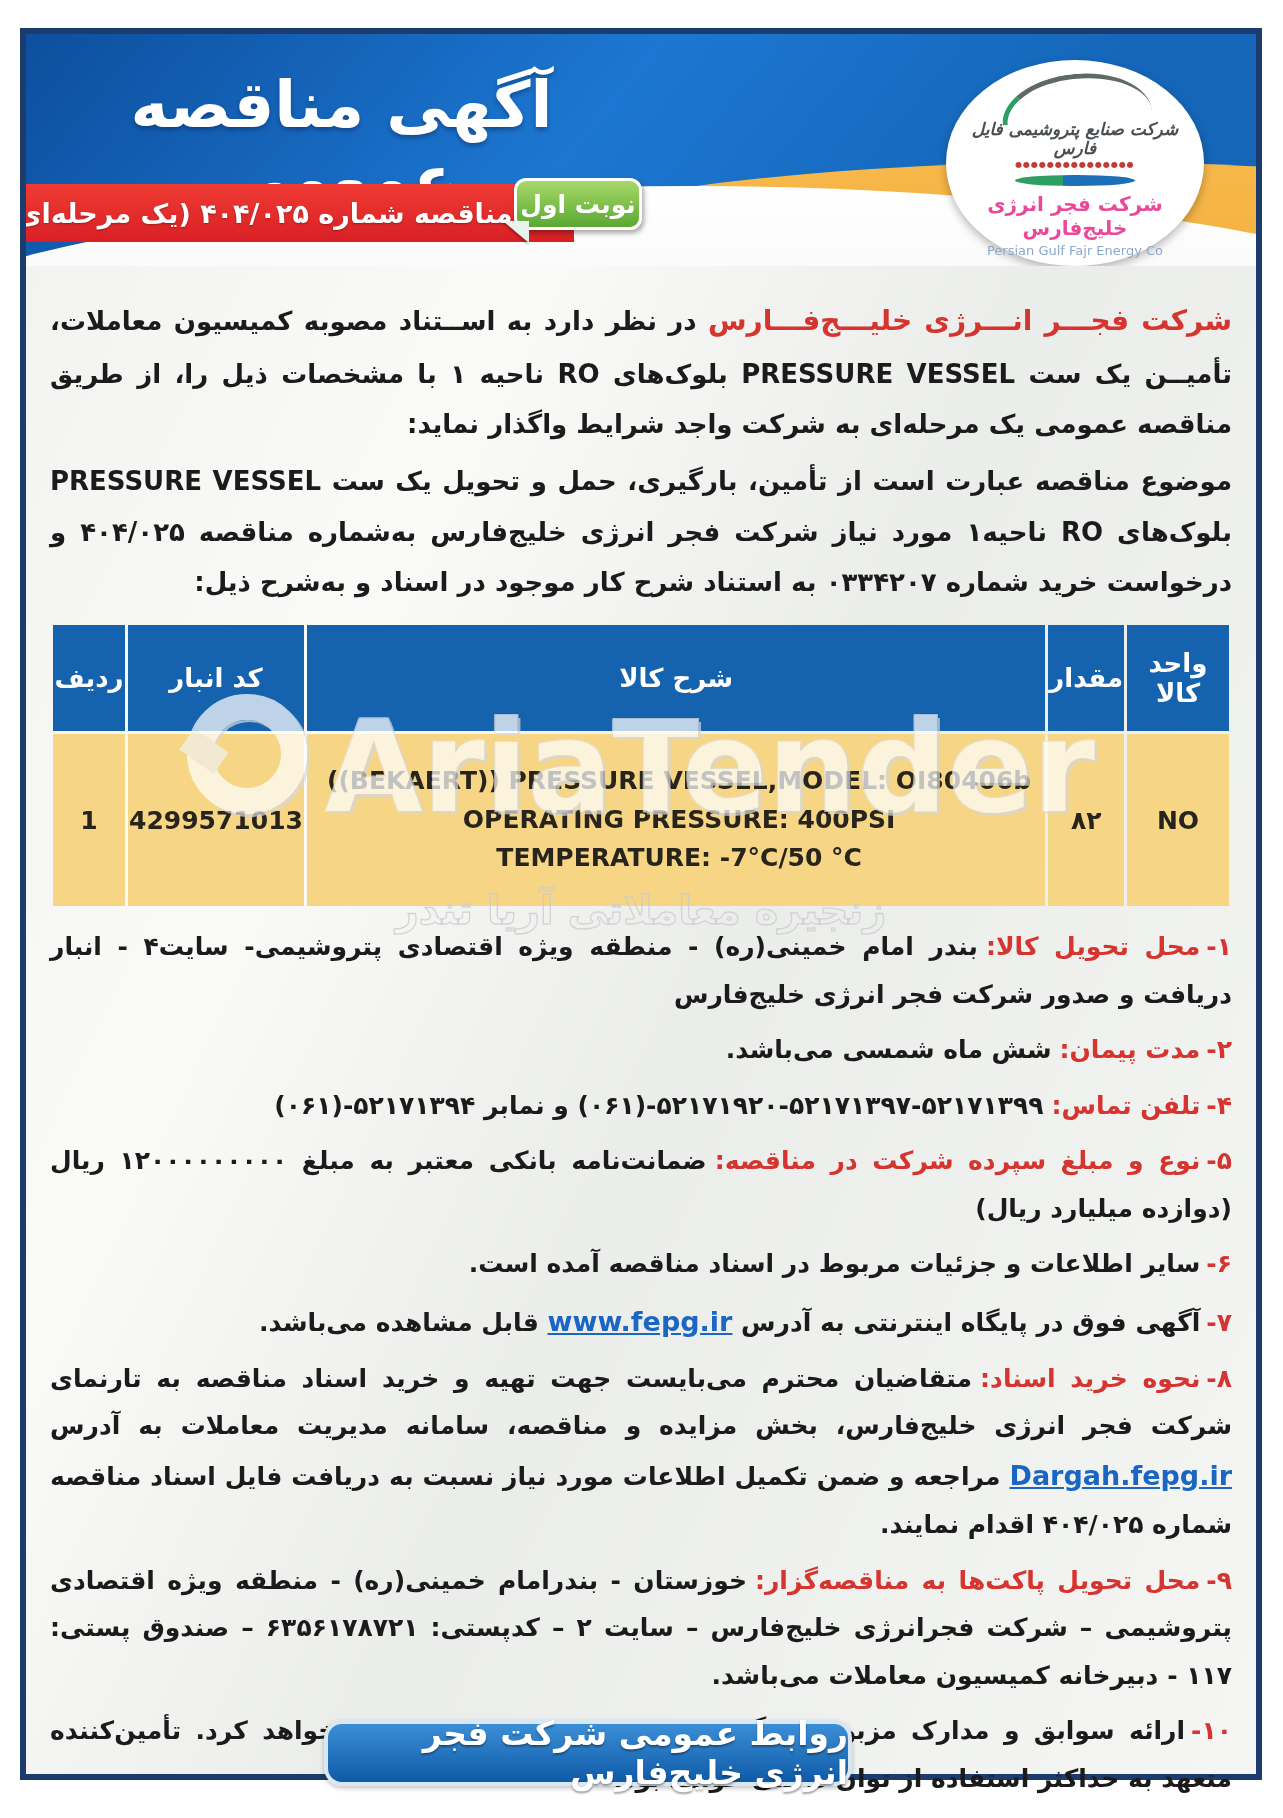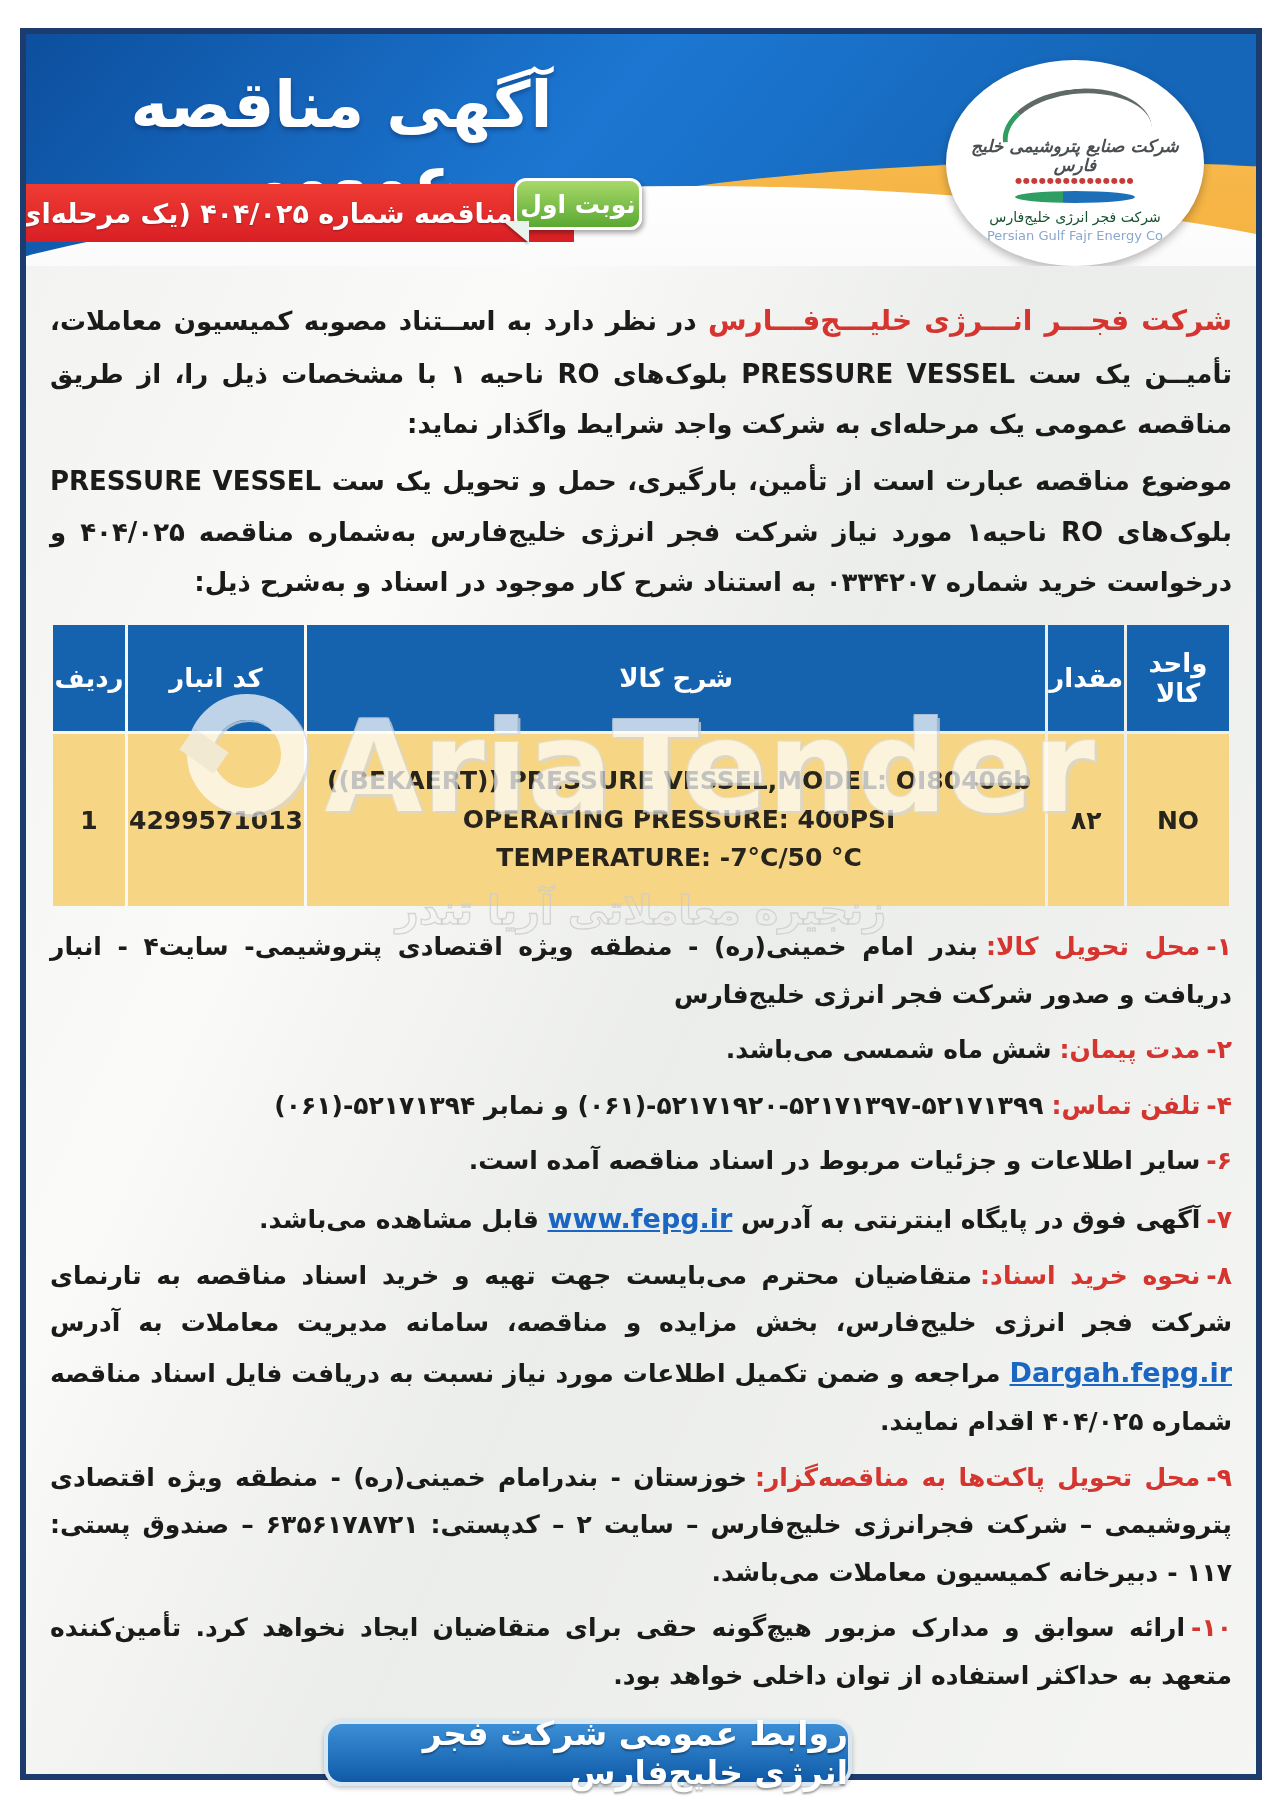--- a/index.html
+++ b/index.html
@@ -26,21 +26,21 @@
        border-left:26px solid transparent;border-top:22px solid #e9f3ee;filter:drop-shadow(-1px 2px 1px rgba(0,0,0,.25));}
   .logo{position:absolute;right:52px;top:26px;width:258px;height:206px;background:#fff;border-radius:50%;
        box-shadow:0 4px 10px rgba(0,0,0,.28);z-index:2;display:flex;flex-direction:column;align-items:center;
        justify-content:center;text-align:center;padding:14px 18px 8px;}
   .logo-swash{width:150px;height:46px;border:0;border-top:5px solid #5f6a66;border-left:5px solid #2f9e63;
        border-radius:50% 50% 0 0/100% 100% 0 0;margin-bottom:2px;transform:rotate(-6deg);}
   .logo-callig{direction:rtl;color:#4a4f52;font-size:17px;font-weight:bold;font-style:italic;line-height:1.1;}
   .logo-red{color:#c43c36;font-size:8px;letter-spacing:1px;margin:2px 0 4px;}
   .logo-wave{width:120px;height:12px;background:linear-gradient(90deg,#2f9e63 0 40%,#1d6fb8 40% 100%);
        border-radius:50%;margin:2px 0 6px;}
-  .logo-fa{direction:rtl;color:#14532d;font-size:14px;font-weight:normal;}
+  .logo-fa{direction:rtl;color:#ec4899;font-size:20px;font-weight:bold;}
   .logo-en{color:#8aa8cc;font-size:13px;margin-top:3px;}
   
   .bodytext{position:relative;padding:28px 24px 0;direction:rtl;color:#1b1b1b;}
   .para{font-size:26px;font-weight:600;line-height:1.95;text-align:justify;margin:0 0 6px;}
   .company-red{color:#d5342f;font-weight:bold;font-size:28px;}
   
   table.goods{width:100%;border-collapse:separate;border-spacing:3px;margin:14px 0 10px;direction:ltr;}
   table.goods th{background:#1563ae;color:#fff;font-size:26px;font-weight:bold;height:106px;text-align:center;vertical-align:middle;}
   table.goods td{background:#f6d584;color:#26241c;height:172px;vertical-align:middle;text-align:center;font-size:25px;font-weight:600;}
   td.desc{text-align:left;direction:ltr;padding:10px 8px 10px 14px;font-size:26px;line-height:1.55;font-weight:600;color:#33301f;}
@@ -78,21 +78,21 @@
     <div class="header">
       <div class="swoosh-orange"></div>
       <div class="swoosh-white"></div>
       <div class="hdr-title">آگهی مناقصه عمومی</div>
       <div class="banner">
         <span class="banner-text">مناقصه شماره ۴۰۴/۰۲۵ (یک مرحله‌ای)</span>
       </div>
       <div class="badge">نوبت اول</div>
       <div class="logo">
         <div class="logo-swash"></div>
-        <div class="logo-callig">شرکت صنایع پتروشیمی خلیج فارس</div>
+        <div class="logo-callig">شرکت صنایع پتروشیمی فایل فارس</div>
         <div class="logo-red">●●●●●●●●●●●●●●●</div>
         <div class="logo-wave"></div>
         <div class="logo-fa">شرکت فجر انرژی خلیج‌فارس</div>
         <div class="logo-en">Persian Gulf Fajr Energy Co</div>
       </div>
     </div>
 
     <div class="bodytext">
       <p class="para"><span class="company-red">شرکت فجـــر انـــرژی خلیـــج‌فـــارس</span><span> در نظر دارد به اســتناد مصوبه کمیسیون معاملات، تأمیــن یک ست PRESSURE VESSEL بلوک‌های RO ناحیه ۱ با مشخصات ذیل را، از طریق مناقصه عمومی یک مرحله‌ای به شرکت واجد شرایط واگذار نماید:</span></p>
       <p class="para">موضوع مناقصه عبارت است از تأمین، بارگیری، حمل و تحویل یک ست PRESSURE VESSEL بلوک‌های RO ناحیه۱ مورد نیاز شرکت فجر انرژی خلیج‌فارس به‌شماره مناقصه ۴۰۴/۰۲۵ و درخواست خرید شماره ۰۳۳۴۲۰۷ به استناد شرح کار موجود در اسناد و به‌شرح ذیل:</p>
@@ -117,20 +117,21 @@
           <td>۸۲</td>
           <td>NO</td>
         </tr>
       </tbody>
         </table>
 
       <div class="items">
           <p class="item"><b class="inum">۱-</b><b class="ilabel">محل تحویل کالا:</b><span class="itext">بندر امام خمینی(ره) - منطقه ویژه اقتصادی پتروشیمی- سایت۴ - انبار دریافت و صدور شرکت فجر انرژی خلیج‌فارس</span></p>
           <p class="item"><b class="inum">۲-</b><b class="ilabel">مدت پیمان:</b><span class="itext">شش ماه شمسی می‌باشد.</span></p>
           <p class="item"><b class="inum">۴-</b><b class="ilabel">تلفن تماس:</b><span class="itext">۵۲۱۷۱۳۹۹-‏۵۲۱۷۱۳۹۷-‏۵۲۱۷۱۹۲۰-(۰۶۱) و نمابر ۵۲۱۷۱۳۹۴-(۰۶۱)</span></p>
+          <p class="item"><b class="inum">۵-</b><b class="ilabel">نوع و مبلغ سپرده شرکت در مناقصه:</b><span class="itext">ضمانت‌نامه بانکی معتبر به مبلغ ۱۲۰۰۰۰۰۰۰۰۰ ریال (دوازده میلیارد ریال)</span></p>
           <p class="item"><b class="inum">۶-</b><span class="itext bold">سایر اطلاعات و جزئیات مربوط در اسناد مناقصه آمده است.</span></p>
           <p class="item"><b class="inum">۷-</b><span class="itext">آگهی فوق در پایگاه اینترنتی به آدرس </span><a class="ilink">www.fepg.ir</a><span> قابل مشاهده می‌باشد.</span></p>
           <p class="item"><b class="inum">۸-</b><b class="ilabel">نحوه خرید اسناد:</b><span class="itext">متقاضیان محترم می‌بایست جهت تهیه و خرید اسناد مناقصه به تارنمای شرکت فجر انرژی خلیج‌فارس، بخش مزایده و مناقصه، سامانه مدیریت معاملات به آدرس </span><a class="ilink">Dargah.fepg.ir</a><span> مراجعه و ضمن تکمیل اطلاعات مورد نیاز نسبت به دریافت فایل اسناد مناقصه شماره ۴۰۴/۰۲۵ اقدام نمایند.</span></p>
           <p class="item"><b class="inum">۹-</b><b class="ilabel">محل تحویل پاکت‌ها به مناقصه‌گزار:</b><span class="itext">خوزستان - بندرامام خمینی(ره) - منطقه ویژه اقتصادی پتروشیمی – شرکت فجرانرژی خلیج‌فارس – سایت ۲ – کدپستی: ۶۳۵۶۱۷۸۷۲۱ – صندوق پستی: ۱۱۷ - دبیرخانه کمیسیون معاملات می‌باشد.</span></p>
           <p class="item"><b class="inum">۱۰-</b><span class="itext">ارائه سوابق و مدارک مزبور هیچ‌گونه حقی برای متقاضیان ایجاد نخواهد کرد. تأمین‌کننده متعهد به حداکثر استفاده از توان داخلی خواهد بود.</span></p>
         </div>
     </div>
 
     <div class="wm">
       <div class="wm-main">

